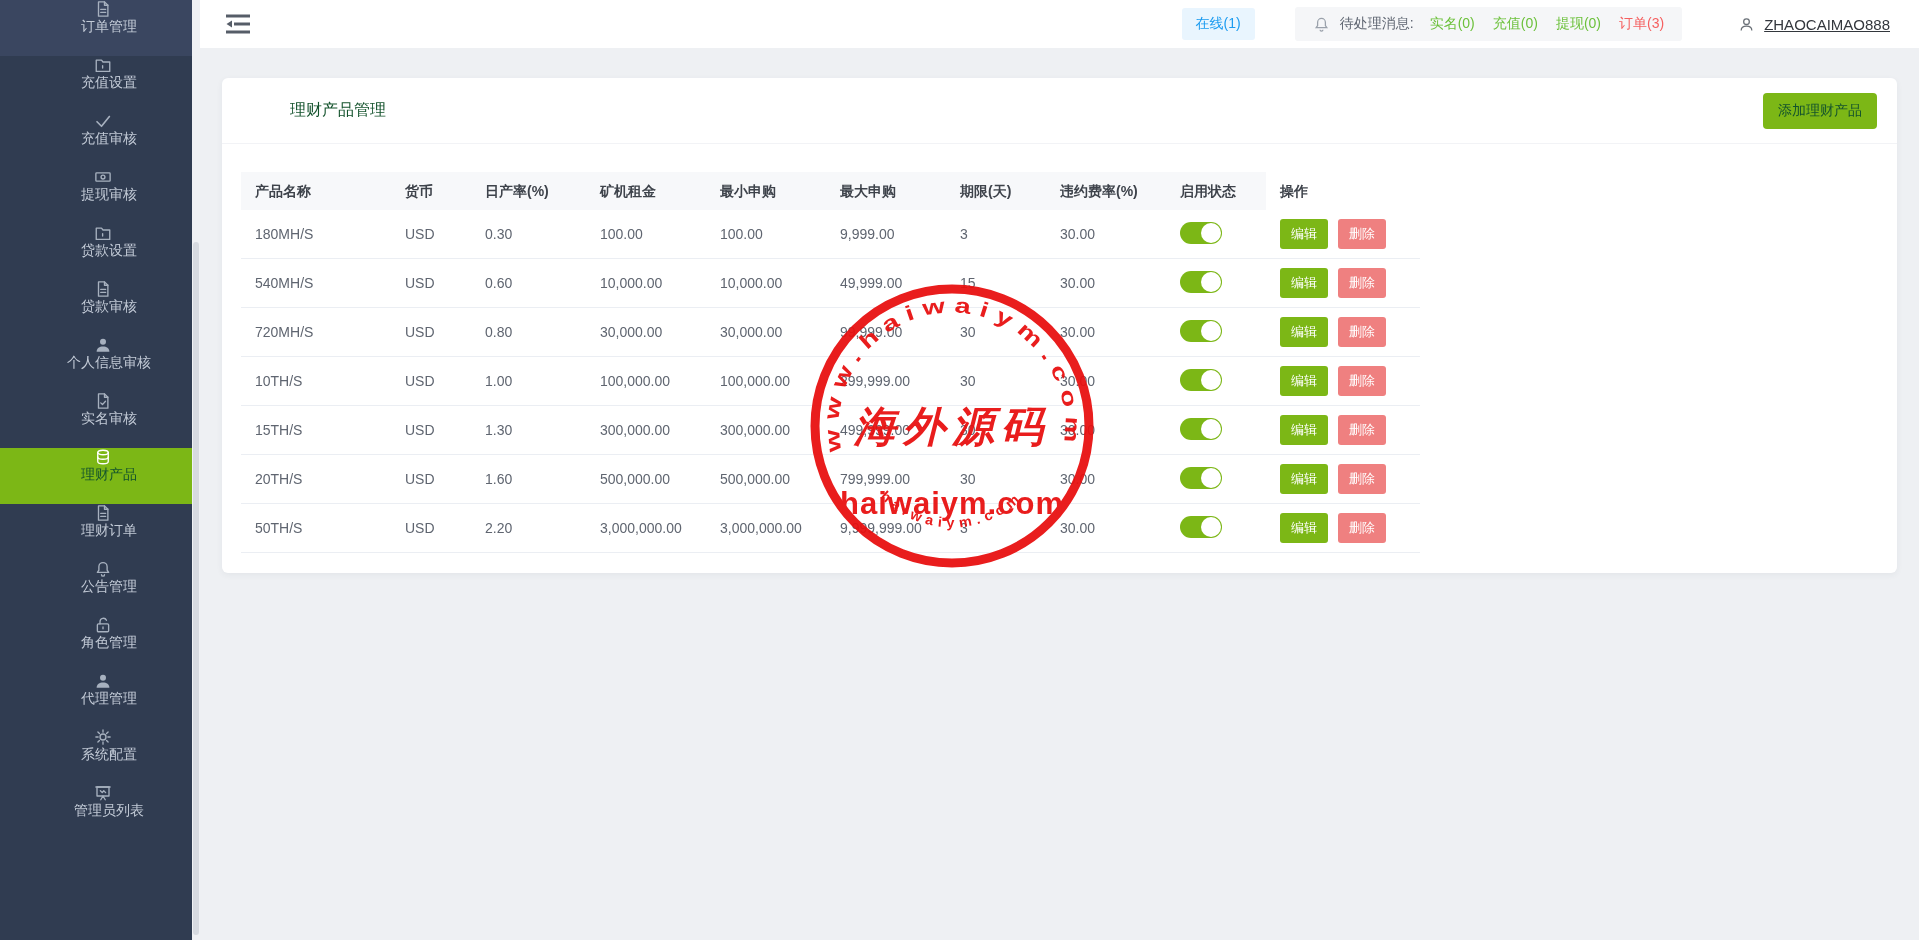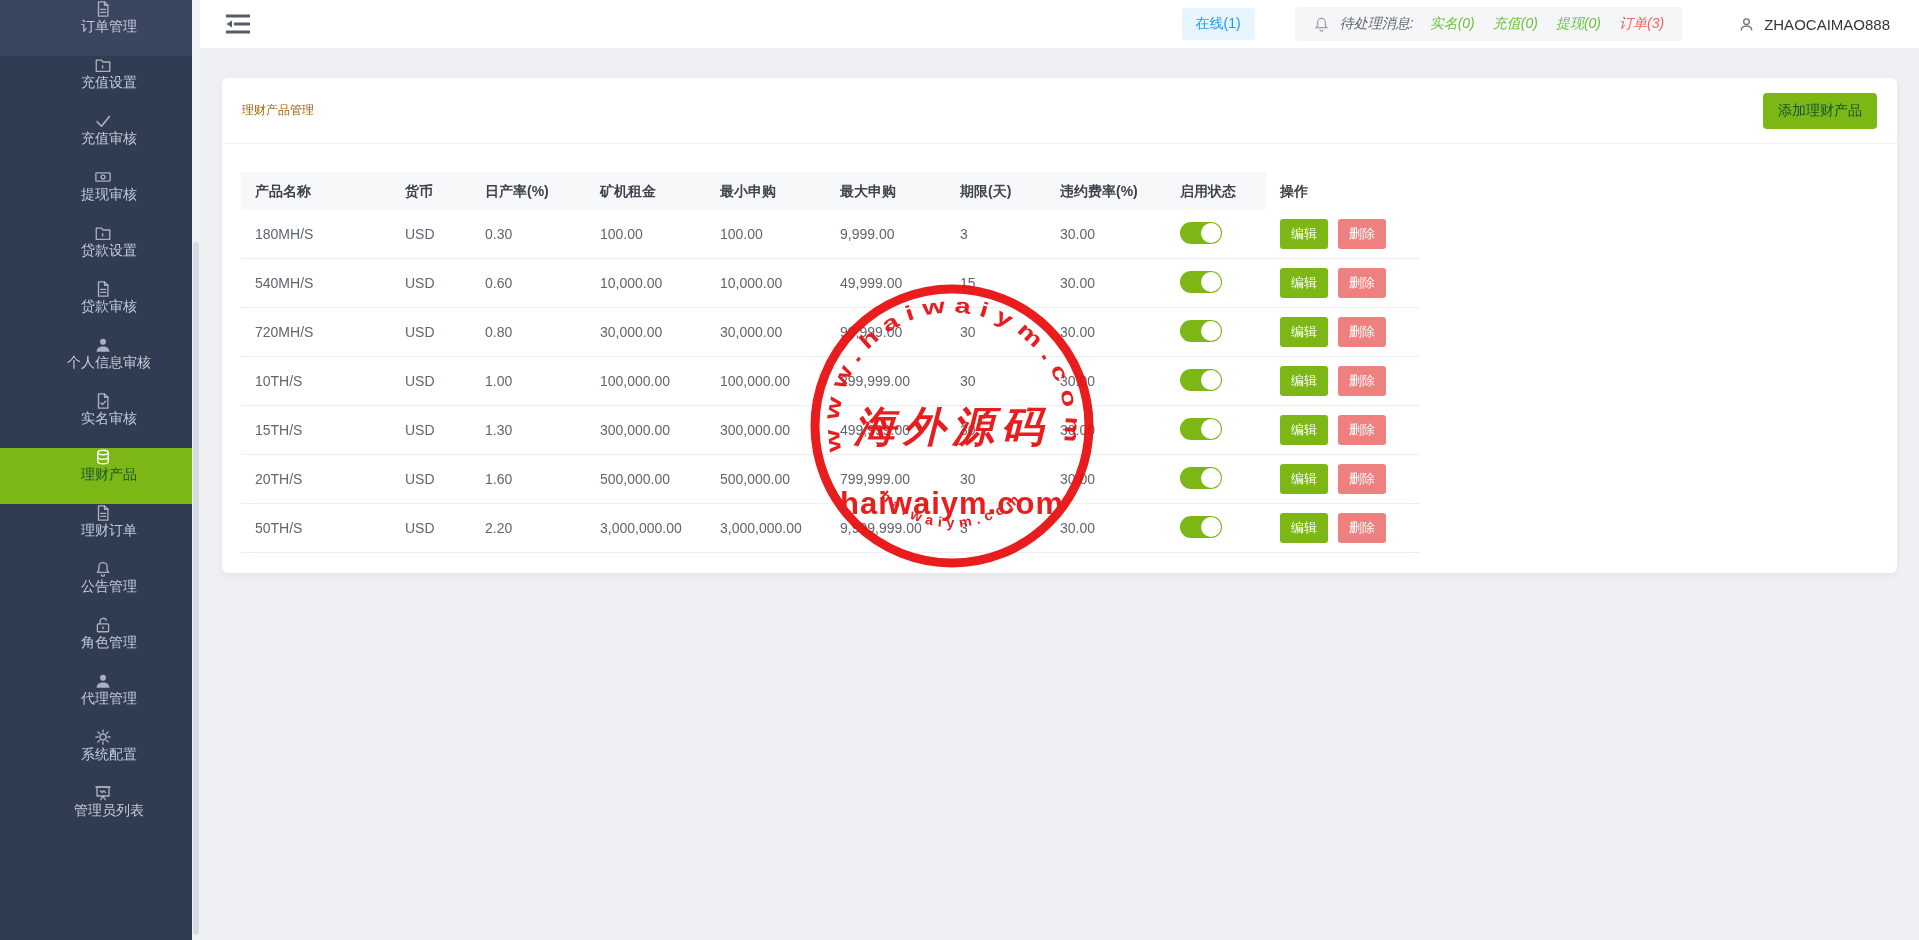--- a/index.html
+++ b/index.html
@@ -19,35 +19,35 @@
   .side-icon { width:18px; height:18px; margin-right:13px; display:inline-flex; color:#a7b1bf; flex:none; }
   .side-item.active .side-icon { color:#ffffff; }
   .side-icon svg { width:18px; height:18px; }
   .side-scroll-track { position:absolute; left:192px; top:0; width:8px; height:940px; background:#f0f1f4; z-index:3; }
   .side-scroll-thumb { position:absolute; left:1px; top:242px; width:6px; height:693px; background:#d7dae0; border-radius:3px; }
   
   .topbar { position:absolute; left:200px; top:0; width:1719px; height:48px; background:#ffffff; display:flex; align-items:center; z-index:1;gap:25px; }
   .hamburger { margin-left:25px; width:26px; height:22px; cursor:pointer; color:#565d68; flex:none; }
   .topbar-right { margin-left:auto; display:flex; align-items:center; margin-right:29px; }
   .online-badge { background:#e9f5fe; color:#1b9bf0; padding:7px 14px; border-radius:3px; font-size:14px; margin-right:40px; cursor:pointer; }
-  .msg-pill { background:#f5f6f8; border-radius:3px; display:flex; align-items:center; padding:8px 18px; margin-right:56px; color:#5f6672;font-style:italic; }
+  .msg-pill { background:#f5f6f8; border-radius:3px; display:flex; align-items:center; padding:8px 18px; margin-right:56px; color:#5f6672; }
   .msg-pill .bell { width:17px; height:17px; color:#9aa1ab; margin-right:10px; display:inline-flex; }
   .msg-pill .bell svg { width:17px; height:17px; }
   .msg-title { margin-right:16px; }
   .msg-link { margin-right:18px; cursor:pointer; }
   .msg-link:last-child { margin-right:0; }
   .msg-link.green { color:#6cc13b; }
   .msg-link.red { color:#f56060; }
-  .user-box { display:flex; align-items:center; color:#33373d; font-size:15px; cursor:pointer; }
+  .user-box { display:flex; align-items:center; color:#33373d; font-size:15px; cursor:pointer;text-decoration:underline; }
   .user-box .uicon { width:17px; height:17px; margin-right:9px; color:#6a7077; display:inline-flex; }
   .user-box .uicon svg { width:17px; height:17px; }
   
   .card { position:absolute; left:222px; top:78px; width:1675px; height:495px; background:#ffffff; border-radius:6px; box-shadow:0 2px 6px rgba(50,60,80,.06); }
   .card-head { height:66px; display:flex; align-items:center; justify-content:space-between; padding:0 20px; border-bottom:1px solid #f2f3f6; }
-  .card-title { font-size:12px; color:#a16207; }
+  .card-title { font-size:16px; color:#14532d;margin-left:48px; }
   .add-btn { background:#7cb716; color:#14532d; border:none; border-radius:4px; font-size:14px; padding:9px 15px; cursor:pointer; font-family:inherit; }
   
   .table { margin:28px 0 0 19px; width:1179px; }
   .trow { display:grid; grid-template-columns:150px 80px 115px 120px 120px 120px 100px 120px 100px 154px; align-items:center; }
   .trow.head { height:38px; }
   .trow.head .th { background:#f7f8fa; height:38px; line-height:38px; font-weight:bold; color:#3e434b; padding-left:14px; font-size:14px; }
   .trow.head .th.plain { background:transparent; }
   .trow.body { height:49px; border-bottom:1px solid #ebeef3; color:#5f6570; font-size:14px; }
   .trow.body .td { padding-left:14px; }
   .toggle { width:42px; height:22px; border-radius:11px; background:#7cb716; position:relative; display:inline-block; cursor:pointer; }

